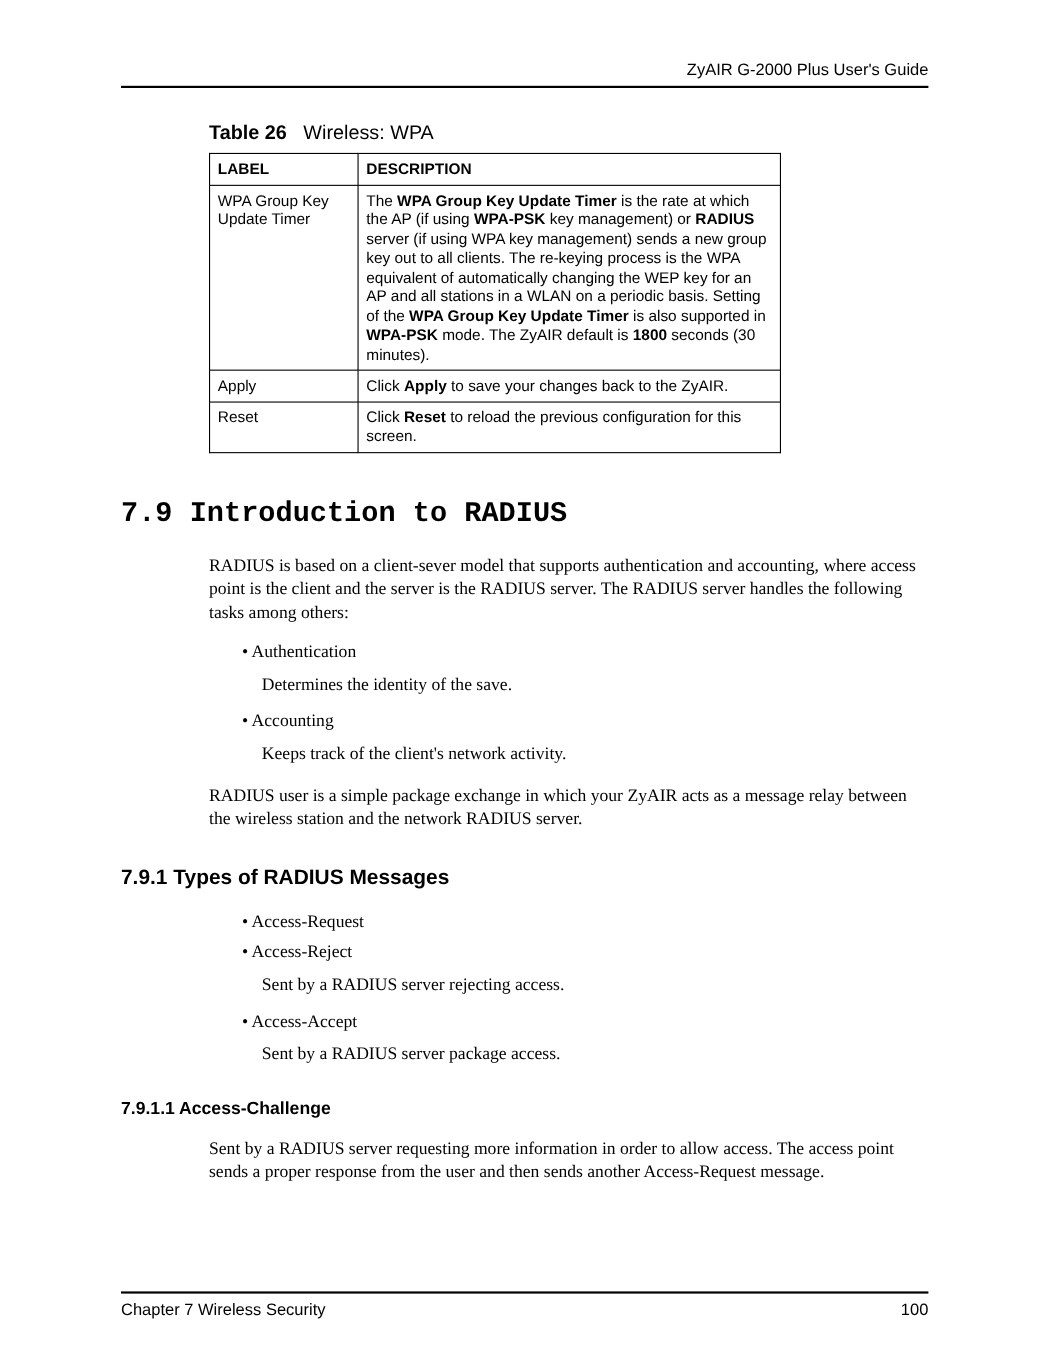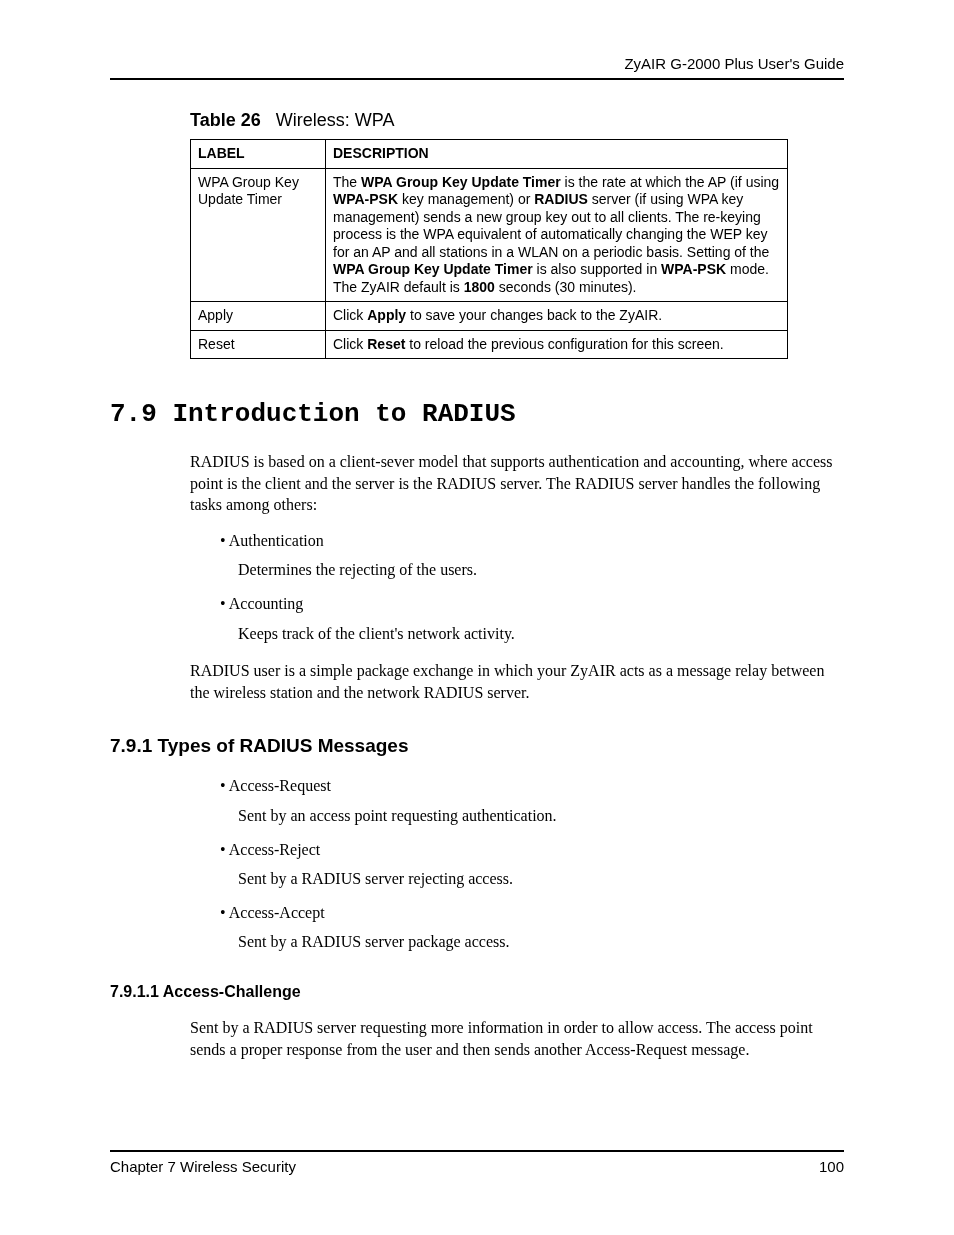--- a/index.html
+++ b/index.html
@@ -26,21 +26,21 @@
   }
   .table-caption {
     font-family: Arial, Helvetica, sans-serif;
     font-size: 18px;
     margin-left: 80px;
     margin-bottom: 8px;
   }
   .table-caption b { font-weight: bold; }
   table.wpa {
     border-collapse: collapse;
-    width: 598px;
+    width: 520px;
     margin-left: 80px;
     font-family: Arial, Helvetica, sans-serif;
     font-size: 14px;
   }
   table.wpa th, table.wpa td {
     border: 1px solid #000;
     padding: 5px 7px;
     text-align: left;
     vertical-align: top;
     line-height: 1.25;
@@ -94,21 +94,21 @@
   ul.bullets li .bullet-desc {
     display: block;
     margin-top: 8px;
     margin-left: 18px;
     margin-bottom: 12px;
   }
   .footer {
     position: absolute;
     left: 110px;
     right: 110px;
-    bottom: 60px;
+    bottom: 36px;
     border-top: 2px solid #000;
     padding-top: 6px;
     font-family: Arial, Helvetica, sans-serif;
     font-size: 15px;
     display: flex;
     justify-content: space-between;
   }
 </style>
 </head>
 <body>
@@ -144,37 +144,36 @@
   </tbody>
     </table>
 
   <h2 class="section">7.9  Introduction to RADIUS</h2>
 
   <p class="body-text">RADIUS is based on a client-sever model that supports authentication and accounting, where access point is the client and the server is the RADIUS server. The RADIUS server handles the following tasks among others:</p>
 
   <ul class="bullets">
     <li>
       <span class="bullet-head">Authentication</span>
-      <span class="bullet-desc">Determines the rejecting of the users.</span>
+      <span class="bullet-desc">Determines the identity of the save.</span>
     </li>
     <li>
       <span class="bullet-head">Accounting</span>
       <span class="bullet-desc">Keeps track of the client's network activity.</span>
     </li>
   </ul>
 
   <p class="body-text">RADIUS user is a simple package exchange in which your ZyAIR acts as a message relay between the wireless station and the network RADIUS server.</p>
 
   <h3 class="subsection">7.9.1  Types of RADIUS Messages</h3>
 
 
   <ul class="bullets">
     <li>
       <span class="bullet-head">Access-Request</span>
-      <span class="bullet-desc">Sent by an access point requesting authentication.</span>
     </li>
     <li>
       <span class="bullet-head">Access-Reject</span>
       <span class="bullet-desc">Sent by a RADIUS server rejecting access.</span>
     </li>
     <li>
       <span class="bullet-head">Access-Accept</span>
       <span class="bullet-desc">Sent by a RADIUS server package access.</span>
     </li>
   </ul>

